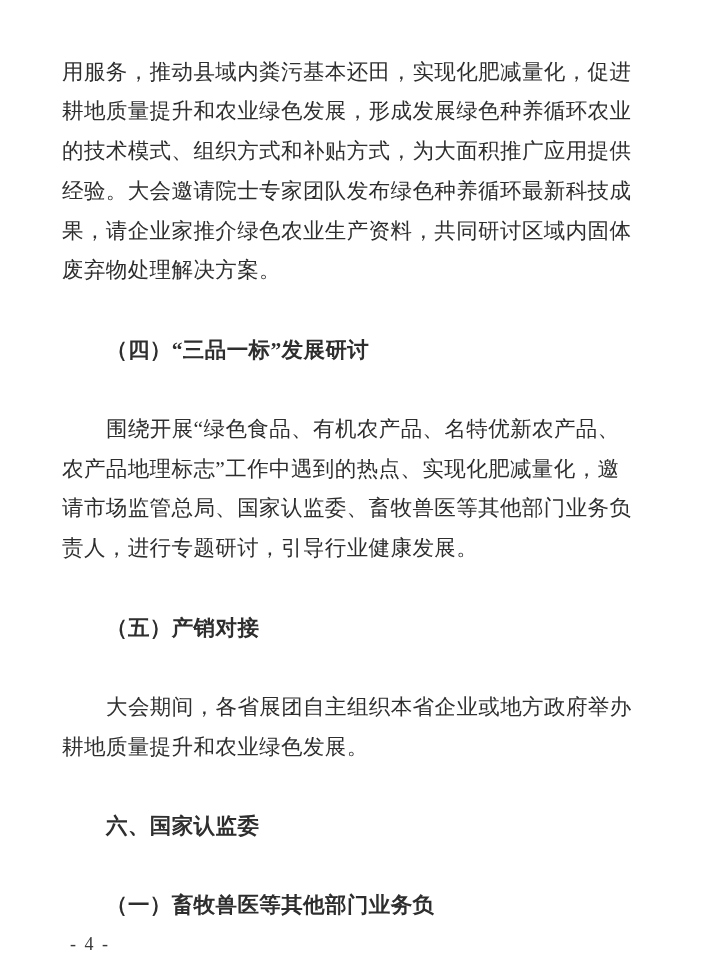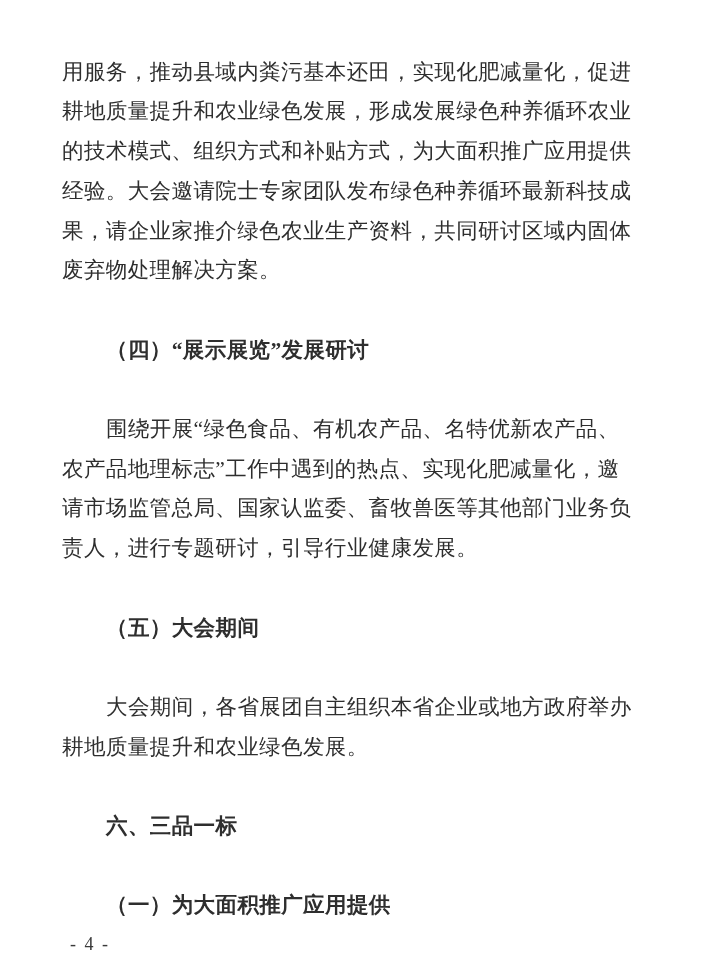--- a/index.html
+++ b/index.html
@@ -58,27 +58,27 @@
 <body>
 
 <div class="page">
   <div class="text-block">
     <p>用服务，推动县域内粪污基本还田，实现化肥减量化，促进
 耕地质量提升和农业绿色发展，形成发展绿色种养循环农业
 的技术模式、组织方式和补贴方式，为大面积推广应用提供
 经验。大会邀请院士专家团队发布绿色种养循环最新科技成
 果，请企业家推介绿色农业生产资料，共同研讨区域内固体
 废弃物处理解决方案。</p>
-    <p class="heading">（四）“展示展览”发展研讨</p>
+    <p class="heading">（四）“三品一标”发展研讨</p>
     <p class="indent">围绕开展“绿色食品、有机农产品、名特优新农产品、
 农产品地理标志”工作中遇到的热点、实现化肥减量化，邀
 请市场监管总局、国家认监委、畜牧兽医等其他部门业务负
 责人，进行专题研讨，引导行业健康发展。</p>
-    <p class="heading">（五）大会期间</p>
+    <p class="heading">（五）产销对接</p>
     <p class="indent">大会期间，各省展团自主组织本省企业或地方政府举办
 耕地质量提升和农业绿色发展。</p>
-    <p class="heading-hei">六、三品一标</p>
-    <p class="heading">（一）为大面积推广应用提供</p>
+    <p class="heading-hei">六、国家认监委</p>
+    <p class="heading">（一）畜牧兽医等其他部门业务负</p>
     <p class="indent"></p>
     
   </div>
   <div class="page-footer">- 4 -</div>
 </div>
 
 </body></html>

